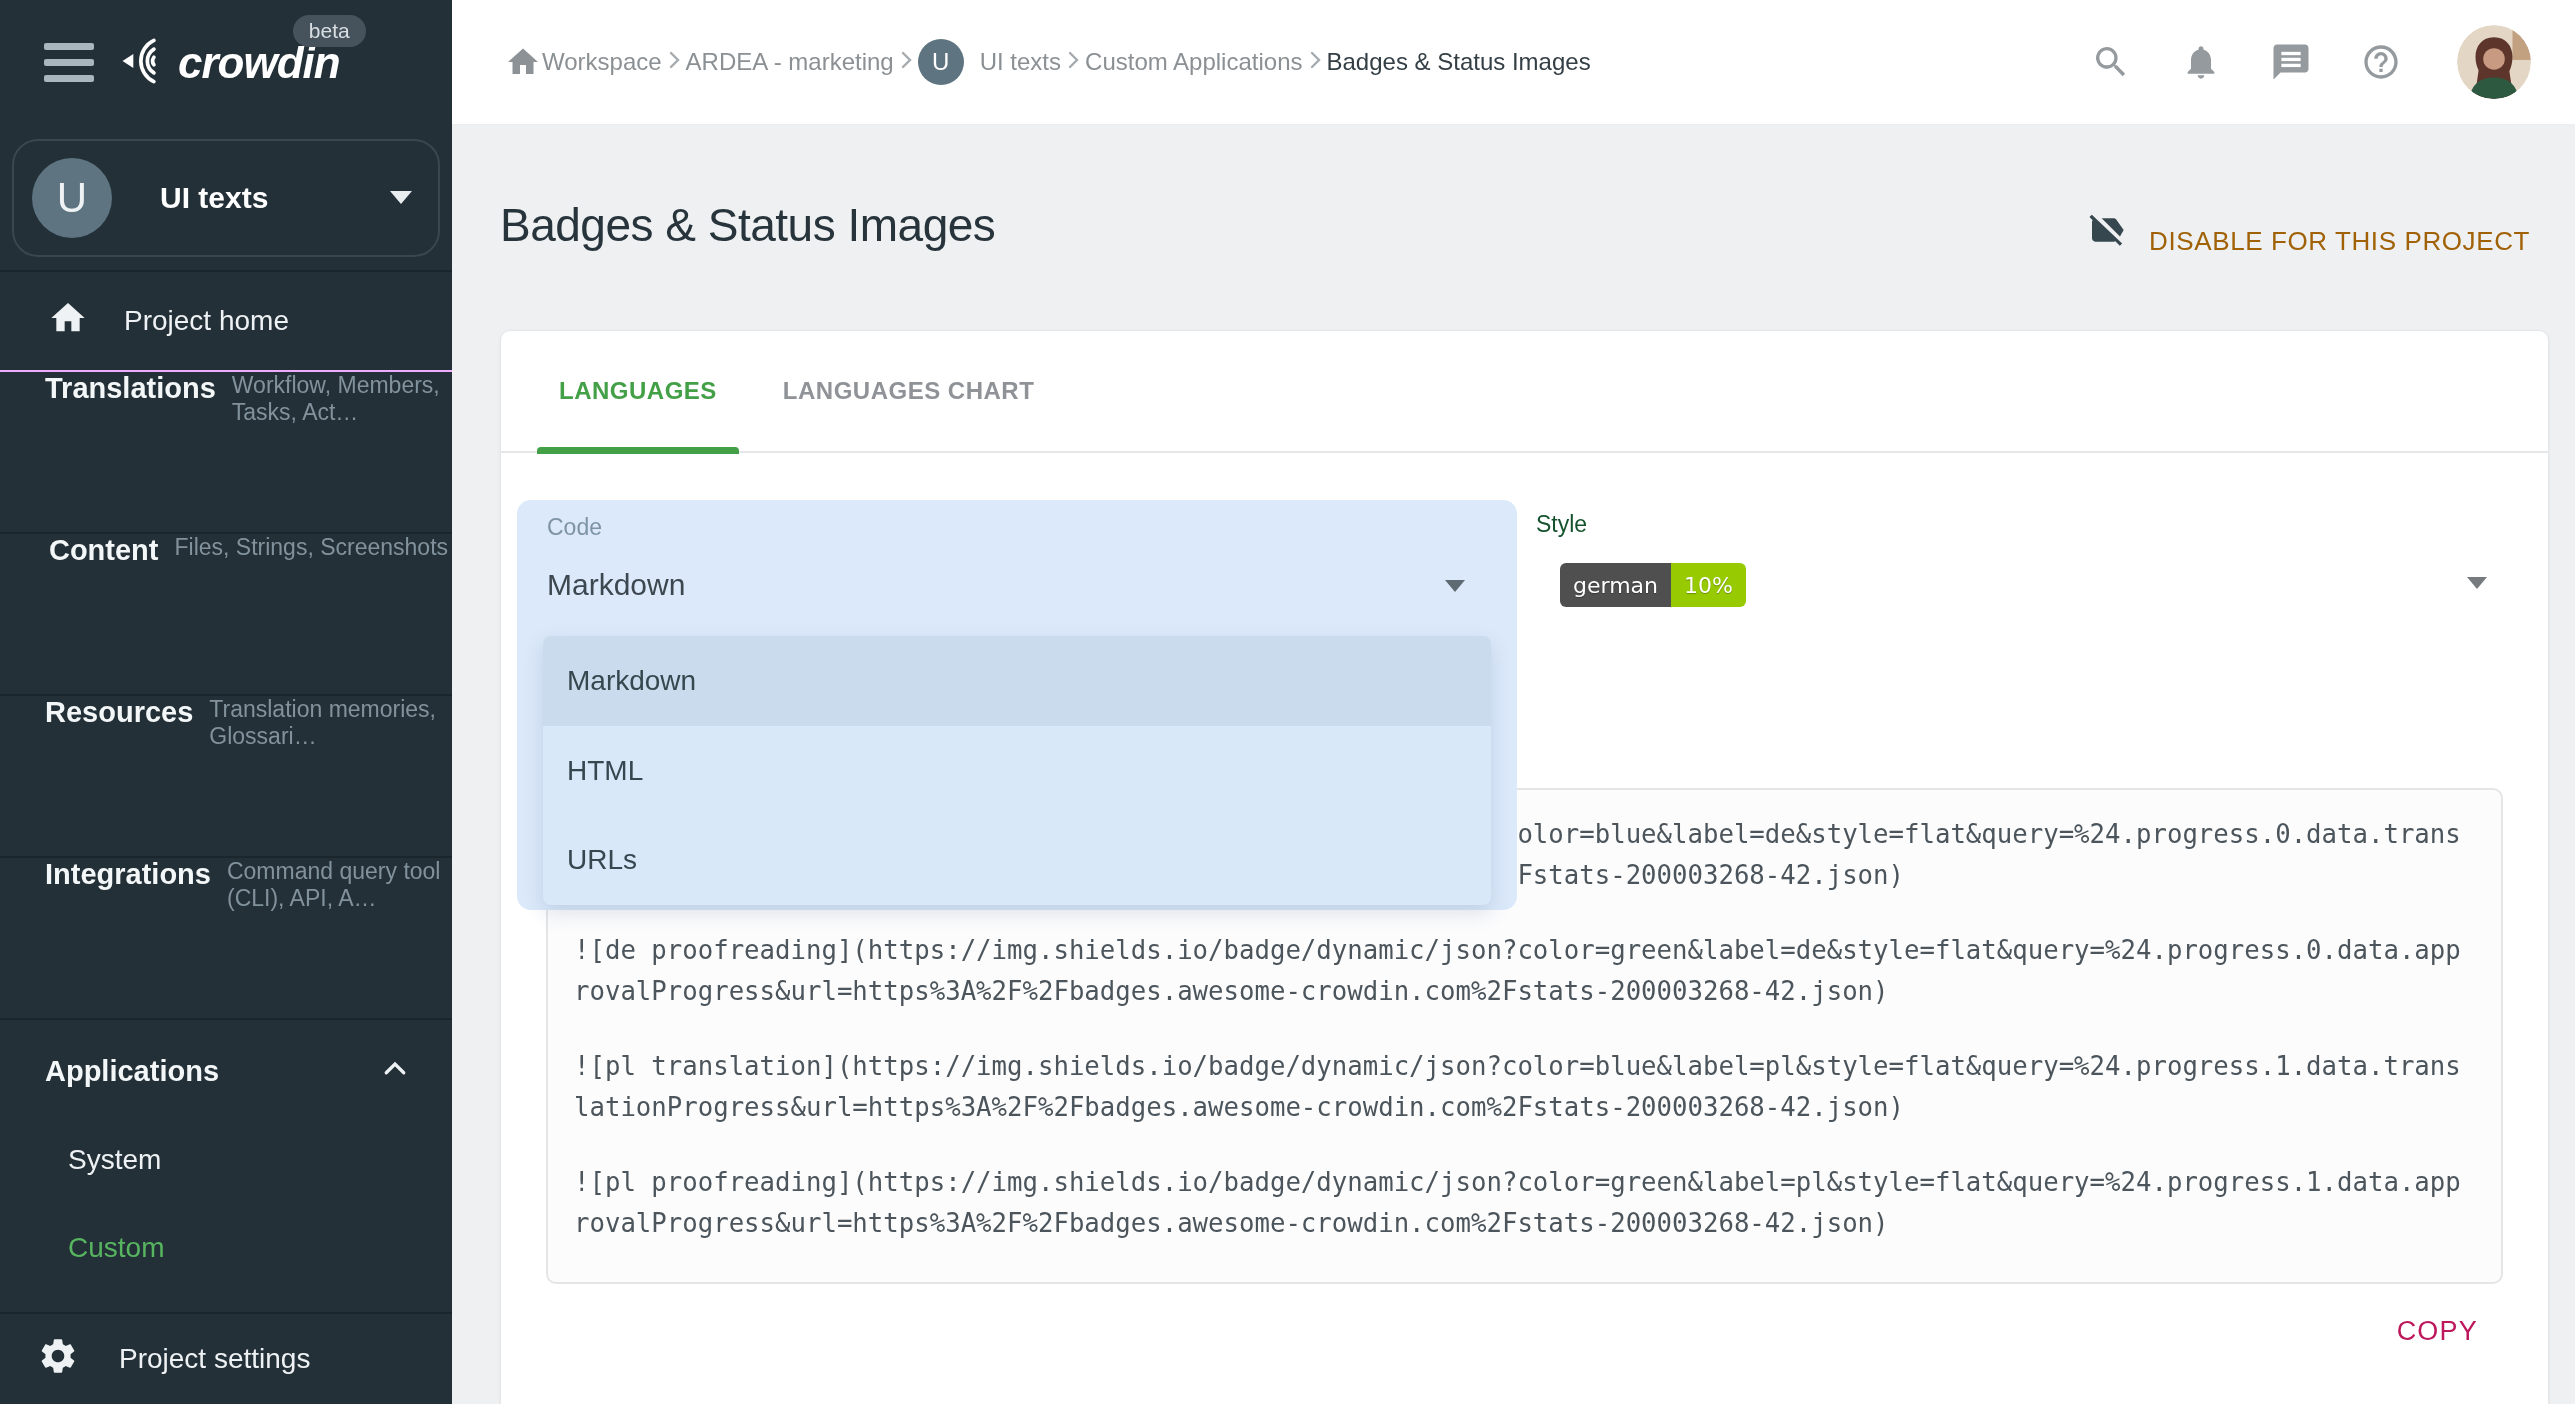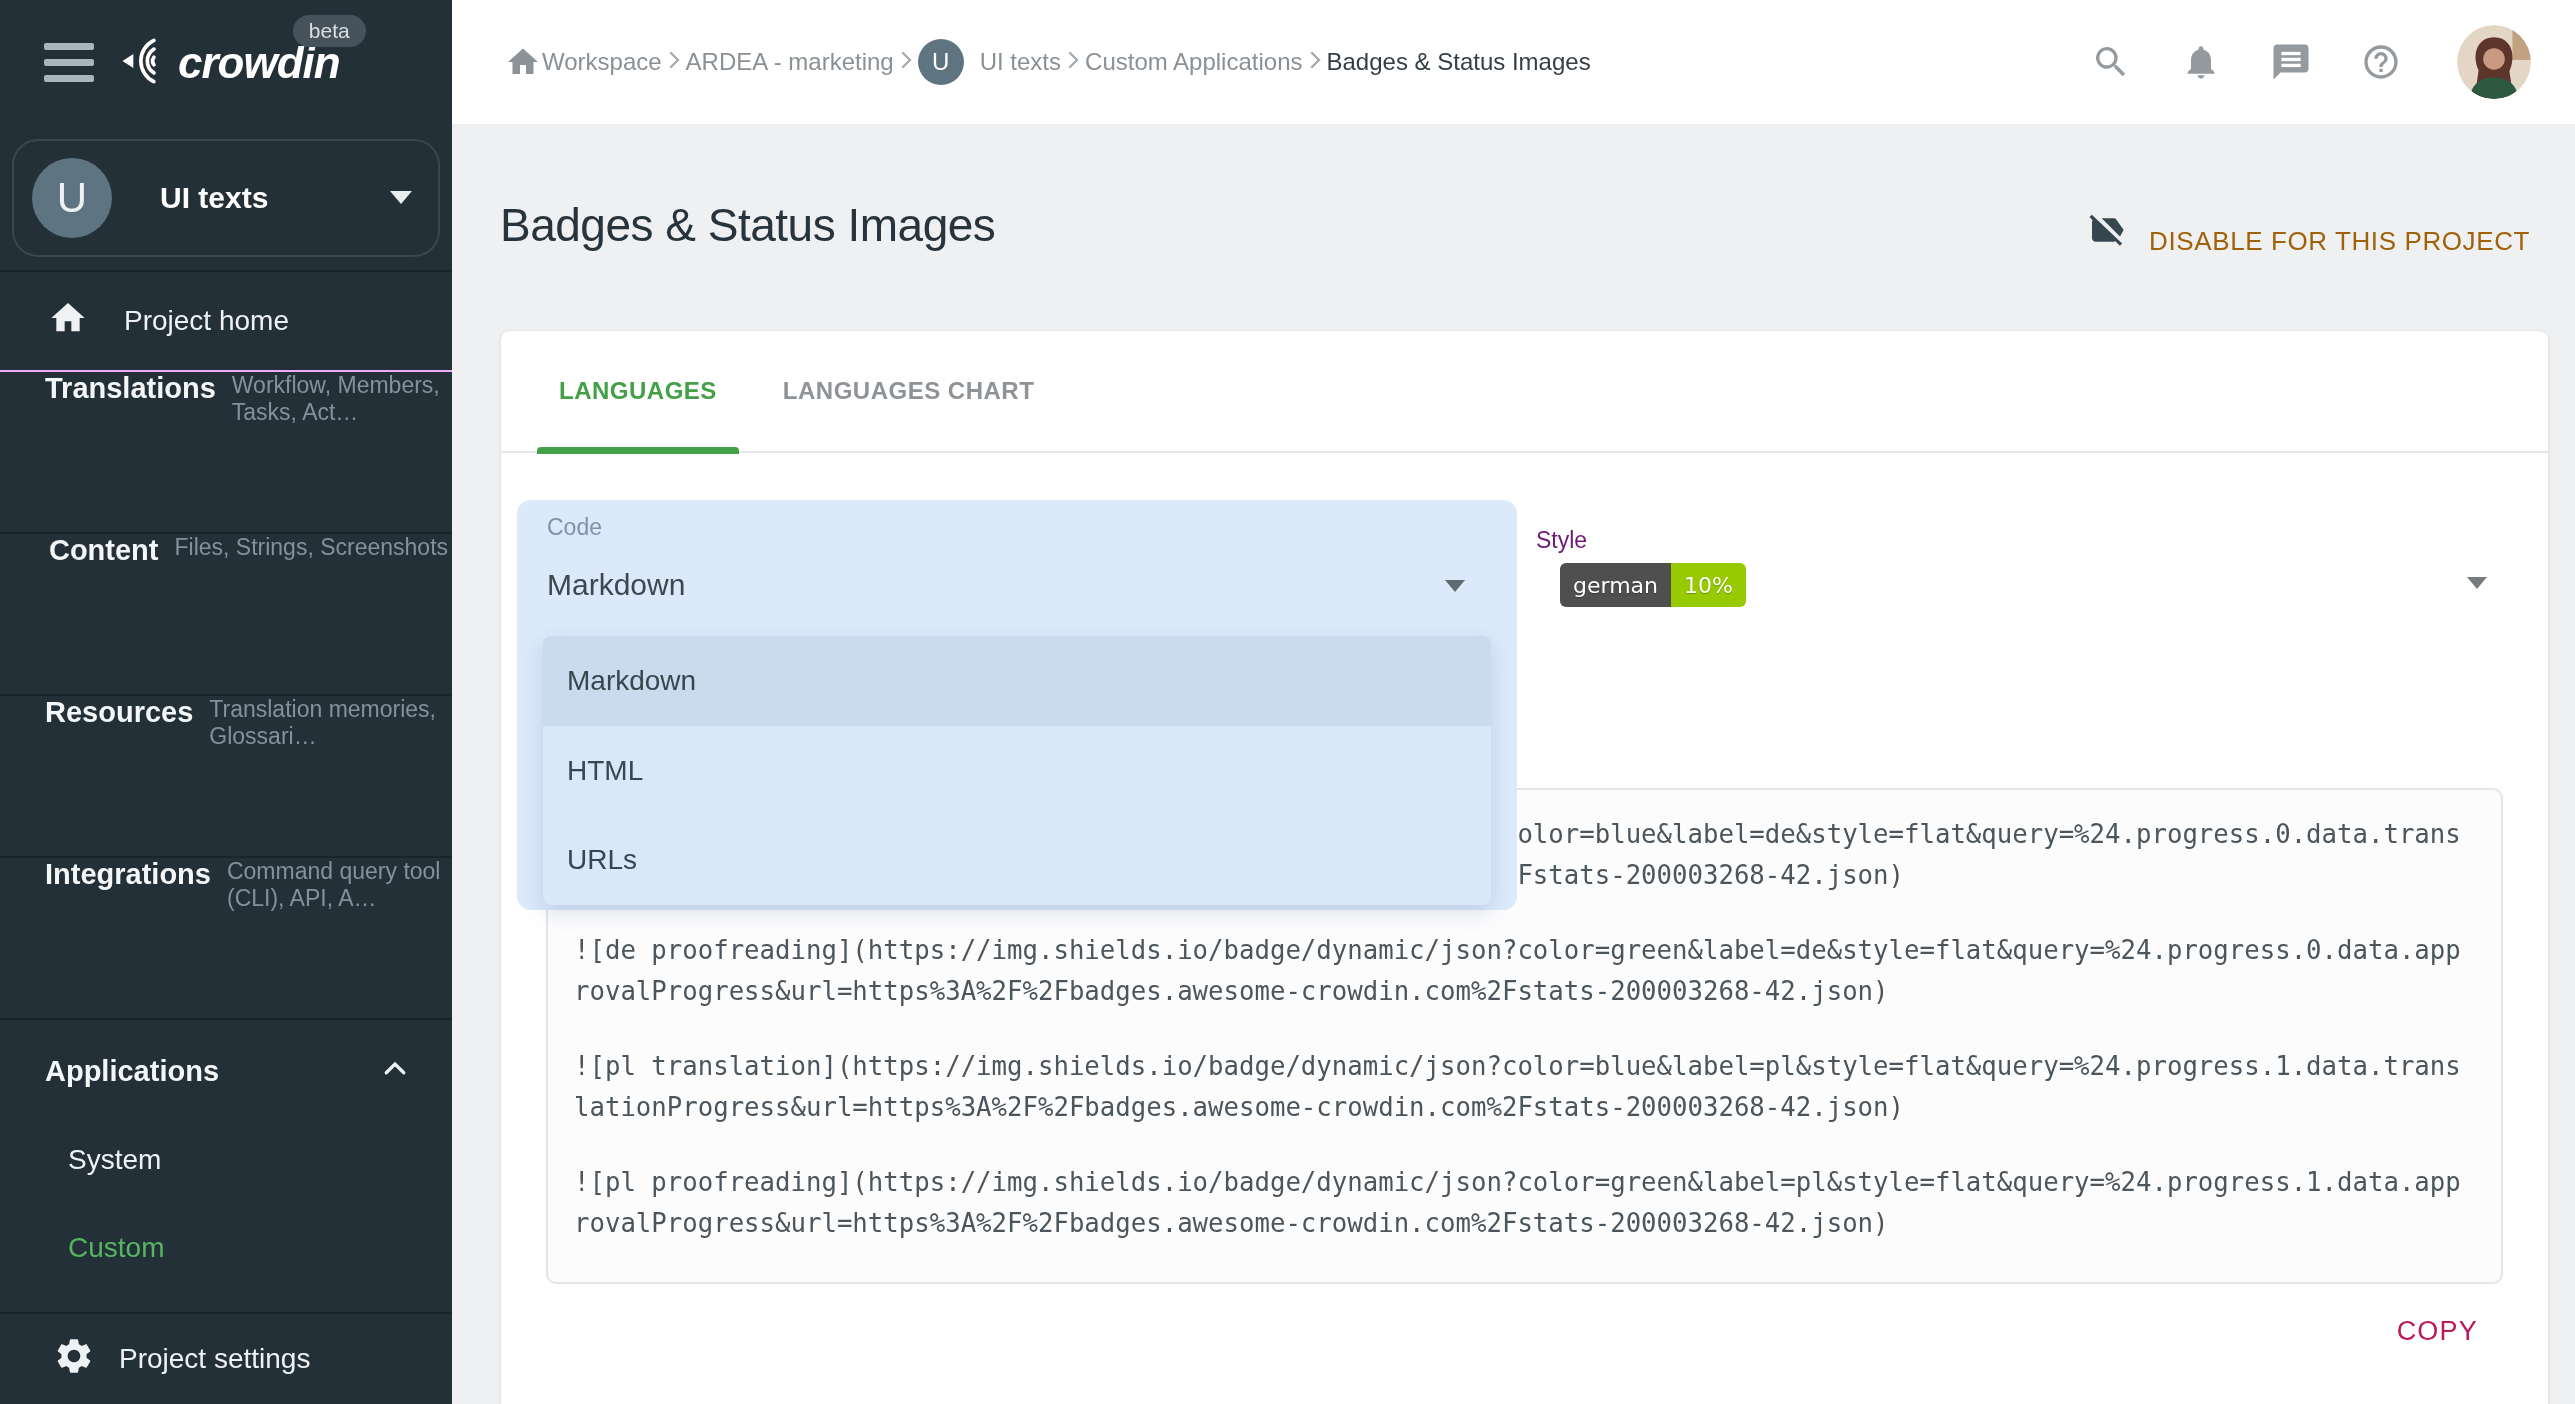--- a/index.html
+++ b/index.html
@@ -23,21 +23,21 @@
   .caret-down { width:0; height:0; border-left:11px solid transparent; border-right:11px solid transparent; border-top:13px solid #e8edf0; }
   .sb-home { height:100px; flex:none; display:flex; align-items:center; padding-left:48px; gap:36px; border-bottom:2px solid #f0abfc; color:#eef2f4; font-size:28px; font-weight:500; cursor:pointer; }
   .sb-section { flex:none; height:162px; display:flex; flex-direction:row; justify-content:center; gap:16px; padding-left:45px; border-bottom:2px solid #1b252c; cursor:pointer; }
   .sb-section h3 { color:#f4f7f8; font-size:29px; font-weight:bold; }
   .sb-section p { color:#82929c; font-size:23px; }
   .sb-apps { flex:1; padding:34px 42px 0 45px; }
   .sb-apps-head { display:flex; align-items:center; justify-content:space-between; cursor:pointer; }
   .sb-apps-head h3 { color:#f4f7f8; font-size:29px; font-weight:bold; }
   .sb-app-item { margin-top:56px; padding-left:23px; font-size:28px; font-weight:500; color:#eef2f4; cursor:pointer; }
   .sb-app-item.active { color:#57b560; }
-  .sb-footer { flex:none; height:92px; border-top:2px solid #1b252c; display:flex; align-items:center; padding-left:53px; gap:24px; color:#eef2f4; font-size:28px; font-weight:500; cursor:pointer; }
+  .sb-footer { flex:none; height:92px; border-top:2px solid #1b252c; display:flex; align-items:center; padding-left:37px; gap:40px; color:#eef2f4; font-size:28px; font-weight:500; cursor:pointer; }
 
   
   .topbar { position:absolute; left:452px; top:0; width:2123px; height:125px; background:#fff; border-bottom:1px solid #eceeef; display:flex; align-items:center; padding:0 44px 0 52px; }
   .crumbs { display:flex; align-items:center; flex:1; min-width:0; }
   .crumb { font-size:24px; color:#8b9094; cursor:pointer; white-space:nowrap; }
   .crumb.current { color:#333e45; font-weight:500; cursor:default; }
   .crumb-avatar { width:46px; height:46px; border-radius:50%; background:#5e7480; color:#fff; font-size:24px; display:flex; align-items:center; justify-content:center; }
   .crumb-with-avatar { display:flex; align-items:center; gap:16px; }
   .top-icons { display:flex; align-items:center; gap:46px; }
   .icon-btn { width:44px; height:44px; display:flex; align-items:center; justify-content:center; cursor:pointer; }
@@ -48,21 +48,21 @@
   .disable-btn { position:absolute; right:45px; top:210px; display:flex; align-items:flex-end; gap:22px; color:#a16207; font-size:26px; font-weight:500; letter-spacing:0.6px; cursor:pointer; }
 
   
   .card { position:absolute; left:500px; top:330px; width:2049px; height:1150px; background:#fff; border:1px solid #e4e6e8; border-radius:10px; box-shadow:0 1px 3px rgba(0,0,0,0.06); }
   .tabs { position:absolute; left:0; right:0; top:0; height:122px; border-bottom:2px solid #e6e7e8; display:flex; align-items:center; padding-left:36px; gap:22px; }
   .tab { position:relative; height:122px; display:flex; align-items:center; padding:0 22px; font-size:24px; font-weight:600; letter-spacing:0.5px; color:#8f9397; cursor:pointer; }
   .tab.active { color:#43a047; }
   .tab.active::after { content:""; position:absolute; left:0; right:0; bottom:-2px; height:7px; background:#43a047; border-radius:4px 4px 0 0; }
 
   .style-field { position:absolute; left:1035px; top:180px; right:45px; cursor:pointer; }
-  .field-label { font-size:23px; color:#701a75;margin-top:16px; }
+  .field-label { font-size:23px; color:#14532d; }
   .shield-badge { position:absolute; left:0; top:52px; display:inline-flex; height:44px; border-radius:6px; overflow:hidden; font-family:"DejaVu Sans", sans-serif; font-size:22px; color:#fff; text-shadow:0 1px 1px rgba(0,0,0,0.3);margin-left:24px; }
   .shield-badge .seg { display:flex; align-items:center; padding:0 13px; }
   .style-caret { position:absolute; right:16px; top:66px; width:0; height:0; border-left:10px solid transparent; border-right:10px solid transparent; border-top:12px solid #767b7f; }
 
   .code-block { position:absolute; left:45px; right:45px; top:457px; height:496px; background:#fcfcfd; border:2px solid #e3e5e7; border-radius:10px; padding:24px 26px; overflow:hidden; }
   .code-entry { font-family:"DejaVu Sans Mono", monospace; font-size:25.7px; line-height:41px; color:#4b555b; white-space:pre-wrap; word-break:break-all; margin-bottom:34px; }
   .code-entry:last-child { margin-bottom:0; }
   .copy-btn { position:absolute; top:985px; right:70px; font-size:27px; font-weight:500; letter-spacing:1.2px; color:#be185d; cursor:pointer; }
 
   

